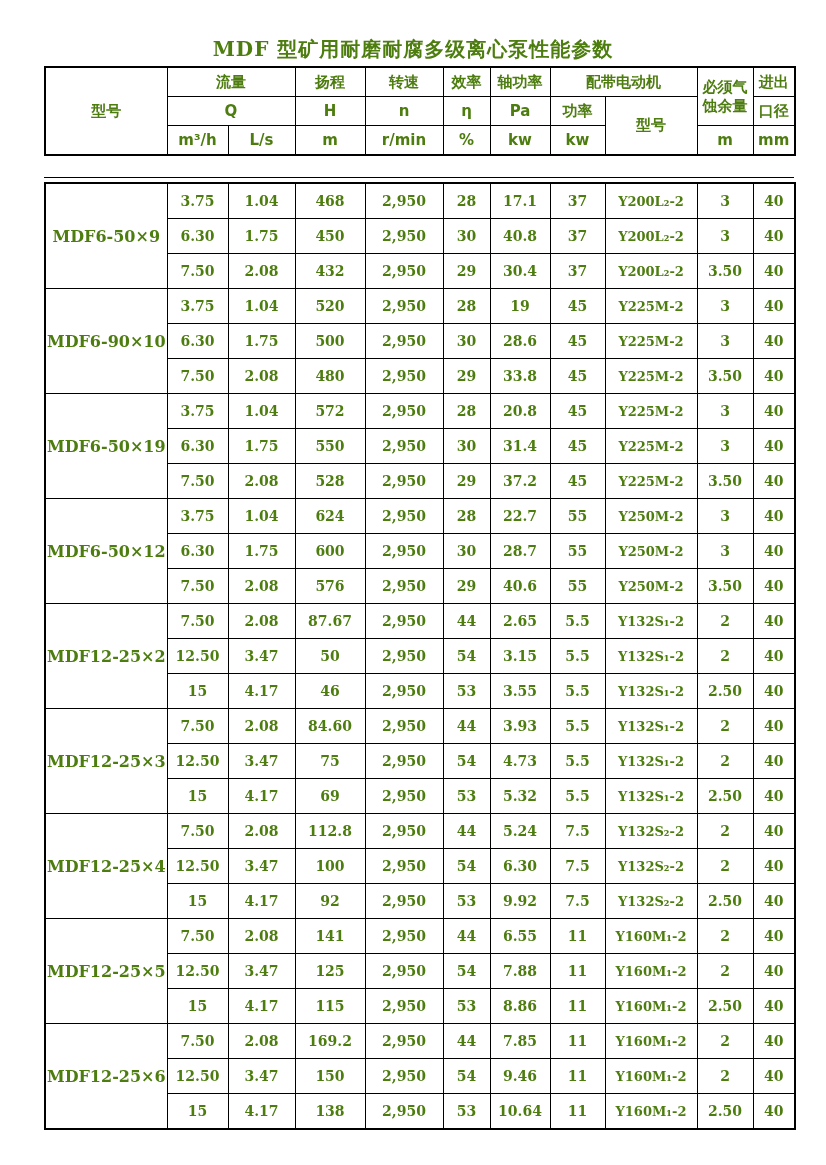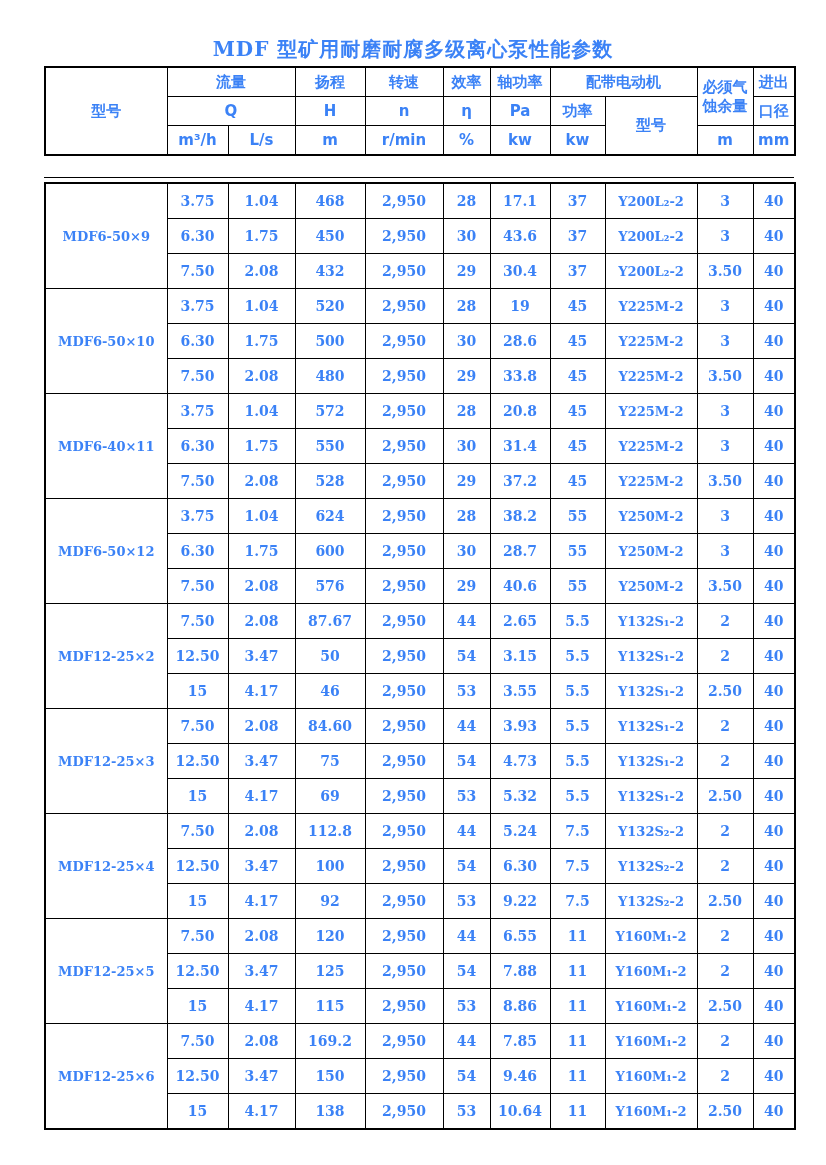--- a/index.html
+++ b/index.html
@@ -6,21 +6,21 @@
     margin: 0;
     padding: 0;
     background: #ffffff;
   }
   .page {
     position: relative;
     width: 826px;
     height: 1165px;
     background: #ffffff;
     font-family: "Liberation Serif", "DejaVu Serif", serif;
-    color: #3b82f6;
+    color: #4d7c0f;
   }
   .doc-title {
     position: absolute;
     top: 36px;
     left: 0;
     width: 100%;
     text-align: center;
     font-size: 20px;
     font-weight: bold;
     letter-spacing: 1px;
@@ -76,21 +76,21 @@
     text-align: center;
     vertical-align: middle;
     height: 34px;
     padding: 0;
     font-weight: bold;
     font-size: 14px;
     font-family: "DejaVu Serif", "Liberation Serif", serif;
     overflow: hidden;
   }
   .body-table td.model-cell {
-    font-size: 13px;
+    font-size: 16px;
     letter-spacing: 0px;
   }
   .body-table td.motor-model-cell {
     font-size: 13px;
     margin-top: 36px;
   }
 </style>
 </head>
 <body>
 
@@ -179,40 +179,40 @@
             <td class="motor-model-cell">Y200L₂-2</td>
             <td>3</td>
             <td>40</td>
           </tr>
           <tr>
             <td>6.30</td>
             <td>1.75</td>
             <td>450</td>
             <td>2,950</td>
             <td>30</td>
-            <td>43.6</td>
+            <td>40.8</td>
             <td>37</td>
             <td class="motor-model-cell">Y200L₂-2</td>
             <td>3</td>
             <td>40</td>
           </tr>
           <tr>
             <td>7.50</td>
             <td>2.08</td>
             <td>432</td>
             <td>2,950</td>
             <td>29</td>
             <td>30.4</td>
             <td>37</td>
             <td class="motor-model-cell">Y200L₂-2</td>
             <td>3.50</td>
             <td>40</td>
           </tr>
           <tr>
-            <td rowspan="3" class="model-cell">MDF6-50×10</td>
+            <td rowspan="3" class="model-cell">MDF6-90×10</td>
             <td>3.75</td>
             <td>1.04</td>
             <td>520</td>
             <td>2,950</td>
             <td>28</td>
             <td>19</td>
             <td>45</td>
             <td class="motor-model-cell">Y225M-2</td>
             <td>3</td>
             <td>40</td>
@@ -235,21 +235,21 @@
             <td>480</td>
             <td>2,950</td>
             <td>29</td>
             <td>33.8</td>
             <td>45</td>
             <td class="motor-model-cell">Y225M-2</td>
             <td>3.50</td>
             <td>40</td>
           </tr>
           <tr>
-            <td rowspan="3" class="model-cell">MDF6-40×11</td>
+            <td rowspan="3" class="model-cell">MDF6-50×19</td>
             <td>3.75</td>
             <td>1.04</td>
             <td>572</td>
             <td>2,950</td>
             <td>28</td>
             <td>20.8</td>
             <td>45</td>
             <td class="motor-model-cell">Y225M-2</td>
             <td>3</td>
             <td>40</td>
@@ -278,21 +278,21 @@
             <td>3.50</td>
             <td>40</td>
           </tr>
           <tr>
             <td rowspan="3" class="model-cell">MDF6-50×12</td>
             <td>3.75</td>
             <td>1.04</td>
             <td>624</td>
             <td>2,950</td>
             <td>28</td>
-            <td>38.2</td>
+            <td>22.7</td>
             <td>55</td>
             <td class="motor-model-cell">Y250M-2</td>
             <td>3</td>
             <td>40</td>
           </tr>
           <tr>
             <td>6.30</td>
             <td>1.75</td>
             <td>600</td>
             <td>2,950</td>
@@ -413,31 +413,31 @@
             <td class="motor-model-cell">Y132S₂-2</td>
             <td>2</td>
             <td>40</td>
           </tr>
           <tr>
             <td>15</td>
             <td>4.17</td>
             <td>92</td>
             <td>2,950</td>
             <td>53</td>
-            <td>9.22</td>
+            <td>9.92</td>
             <td>7.5</td>
             <td class="motor-model-cell">Y132S₂-2</td>
             <td>2.50</td>
             <td>40</td>
           </tr>
           <tr>
             <td rowspan="3" class="model-cell">MDF12-25×5</td>
             <td>7.50</td>
             <td>2.08</td>
-            <td>120</td>
+            <td>141</td>
             <td>2,950</td>
             <td>44</td>
             <td>6.55</td>
             <td>11</td>
             <td class="motor-model-cell">Y160M₁-2</td>
             <td>2</td>
             <td>40</td>
           </tr>
           <tr>
             <td>12.50</td>

